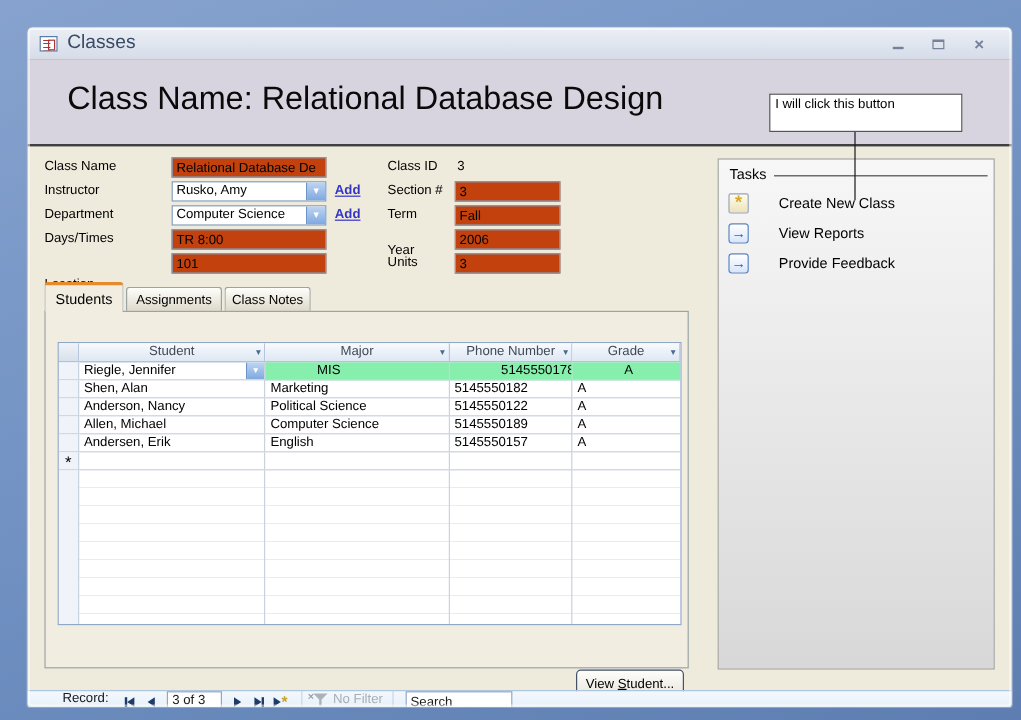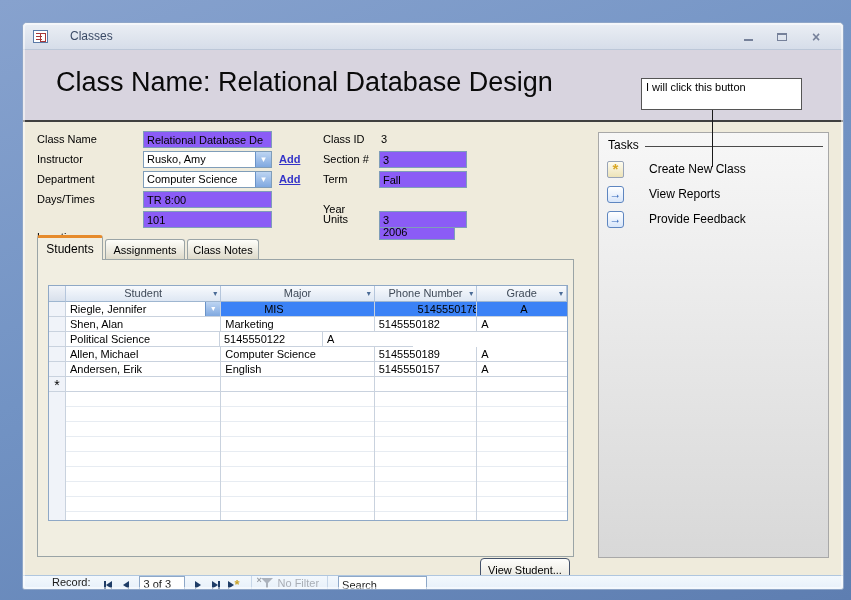--- a/index.html
+++ b/index.html
@@ -15,31 +15,31 @@
     overflow:hidden;
   }
   .window::after{content:"";position:absolute;inset:0;border:2px solid rgba(255,255,255,.5);border-radius:4px;pointer-events:none;z-index:50;}
   
   .titlebar{position:absolute;left:0;top:0;right:0;height:27px;
     background:linear-gradient(#EBEFF5,#D6DDE9);border-bottom:1px solid #BCC7D8;}
   .form-icon{position:absolute;left:10px;top:7px;width:15px;height:13px;background:#fff;border:1px solid #5A7AA8;}
   .form-icon::before{content:"";position:absolute;left:2px;top:2px;width:6px;height:9px;
     background:repeating-linear-gradient(#A83838 0 1px,transparent 1px 3px);}
   .form-icon::after{content:"";position:absolute;right:1px;top:2px;width:4px;height:7px;border:1px solid #A83838;}
-  .win-title{position:absolute;left:47px;top:0;line-height:26px;font-size:12px;color:#3A4A66;}
+  .win-title{position:absolute;left:33px;top:0;line-height:26px;font-size:16px;color:#3A4A66;}
   .win-controls{position:absolute;right:18px;top:0;height:27px;display:flex;align-items:center;gap:16px;}
   .btn-min{width:9px;height:2px;background:#76819A;margin-top:6px;}
   .btn-restore{width:10px;height:8px;border:1px solid #76819A;border-top-width:2px;}
   .btn-close{font-size:14px;font-weight:bold;color:#76819A;line-height:14px;}
   
   .headerband{position:absolute;left:0;top:27px;right:0;height:72px;background:#D8D4DF;border-bottom:2px solid #404040;}
   .headerband .big-title{position:absolute;left:33px;top:17px;font-size:27px;color:#0A0A0A;}
   
   .flabel{position:absolute;font-size:11px;color:#000;line-height:17px;}
-  .tbox{position:absolute;width:129px;height:17px;background:#8b5cf6;border:1px solid #7F9DB9;
+  .tbox{position:absolute;width:129px;height:17px;background:#c2410c;border:1px solid #7F9DB9;
     font-size:11px;font-family:"Liberation Sans",sans-serif;padding:1px 3px;color:#000;}
   .combo{position:absolute;width:129px;height:17px;background:#fff;border:1px solid #7F9DB9;
     font-size:11px;line-height:15px;padding-left:3px;overflow:hidden;white-space:nowrap;}
   .combo-btn{position:absolute;right:0;top:0;bottom:0;width:16px;
     background:linear-gradient(#BED5F2,#7FA8E0);border-left:1px solid #6A93C8;
     color:#fff;font-size:9px;display:flex;align-items:center;justify-content:center;}
   .addlink{position:absolute;font-size:11px;font-weight:bold;color:#3434C8;text-decoration:underline;line-height:17px;}
   .static-val{position:absolute;font-size:11px;line-height:17px;color:#000;}
   
   .tab{position:absolute;border:1px solid #9AA4A6;border-bottom:none;border-radius:3px 3px 0 0;
@@ -51,21 +51,21 @@
     font-size:11px;overflow:hidden;}
   .g-row{display:flex;height:15px;line-height:14px;}
   .g-head{height:16px;line-height:15px;}
   .g-cell{border-right:1px solid #C9D2DE;border-bottom:1px solid #C9D2DE;padding-left:4px;overflow:hidden;white-space:nowrap;position:relative;}
   .g-head .g-cell{background:linear-gradient(#F8FAFD,#DEE7F3);border-right:1px solid #B5C6DC;border-bottom:1px solid #9EB6D0;
     color:#3F4A58;text-align:center;padding-left:0;}
   .c-sel{width:17px;padding-left:0;background:#F0F3F9;}
   .g-head .c-sel{background:linear-gradient(#F0F3F8,#D8E0EC);}
   .c-student{width:156px;} .c-major{width:154px;} .c-phone{width:103px;} .c-grade{width:90px;border-right:none;}
   .sort{position:absolute;right:3px;top:0;font-size:8px;color:#4A6B96;}
-  .row-sel .c-major,.row-sel .c-phone,.row-sel .c-grade{background:#3b82f6;padding-left:43px;}
+  .row-sel .c-major,.row-sel .c-phone,.row-sel .c-grade{background:#86efac;padding-left:43px;}
   .cell-combo-btn{position:absolute;right:0;top:0;bottom:0;width:15px;
     background:linear-gradient(#BED5F2,#7FA8E0);border-left:1px solid #6A93C8;color:#fff;font-size:8px;
     display:flex;align-items:center;justify-content:center;}
   .new-marker{font-size:14px;line-height:17px;text-align:center;padding-left:0;color:#000;}
   .g-filler{display:flex;height:130px;
     background-image:repeating-linear-gradient(to bottom,transparent 0 14px,#E7ECF2 14px 15px);}
   .g-filler .g-cell{border-bottom:none;height:100%;}
   
   .xp-btn{position:absolute;left:442px;top:270px;width:90px;height:23px;border:1px solid #44526B;border-radius:4px;
     background:linear-gradient(#FDFDFB,#E8E6DC);font-size:11px;font-family:"Liberation Sans",sans-serif;
@@ -158,21 +158,21 @@
   <div class="flabel" style="left:300px;top:108px;">Class ID</div>
   <div class="static-val" style="left:358px;top:108px;">3</div>
 
   <div class="flabel" style="left:300px;top:128px;">Section #</div>
   <input class="tbox" style="left: 356px; top: 128px; width: 88px;" value="3">
 
   <div class="flabel" style="left:300px;top:148px;">Term</div>
   <input class="tbox" style="left: 356px; top: 148px; width: 88px;" value="Fall">
 
   <div class="flabel" style="left:300px;top:168px;margin-top:10px;">Year</div>
-  <input class="tbox" style="left: 356px; top: 168px; width: 76px; margin-top: 32px;" value="2006">
+  <input class="tbox" style="left: 356px; top: 168px; width: 88px;" value="2006">
 
   <div class="flabel" style="left:300px;top:188px;">Units</div>
   <input class="tbox" style="left: 356px; top: 188px; width: 88px;" value="3">
 
   <div class="tab active" style="left:14px;top:212px;width:66px;height:25px;line-height:22px;">Students</div>
   <div class="tab" style="left:82px;top:216px;width:80px;height:21px;line-height:20px;">Assignments</div>
   <div class="tab" style="left:164px;top:216px;width:72px;height:21px;line-height:20px;">Class Notes</div>
 
   <div class="tabpage">
     <div class="grid">
@@ -196,20 +196,21 @@
       <div class="g-row">
         <div class="g-cell c-sel"></div>
         <div class="g-cell c-student">Shen, Alan</div>
         <div class="g-cell c-major">Marketing</div>
         <div class="g-cell c-phone">5145550182</div>
         <div class="g-cell c-grade">A</div>
       </div>
 
       <div class="g-row">
         <div class="g-cell c-sel"></div>
+        <div class="g-cell c-student">Anderson, Nancy</div>
         <div class="g-cell c-major">Political Science</div>
         <div class="g-cell c-phone">5145550122</div>
         <div class="g-cell c-grade">A</div>
       </div>
 
       <div class="g-row">
         <div class="g-cell c-sel"></div>
         <div class="g-cell c-student">Allen, Michael</div>
         <div class="g-cell c-major">Computer Science</div>
         <div class="g-cell c-phone">5145550189</div>

